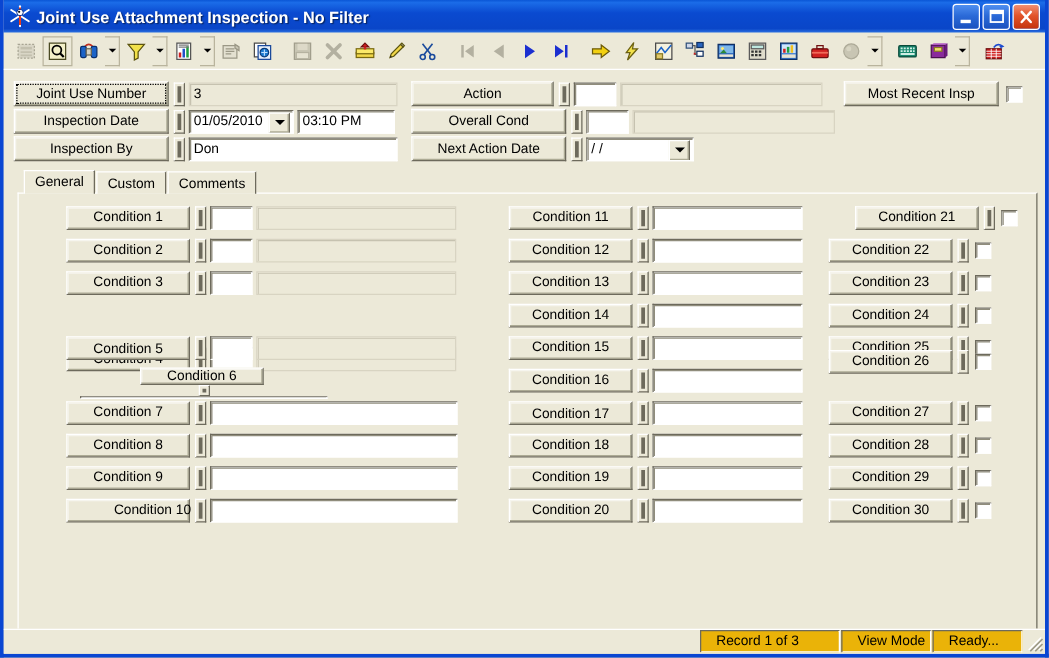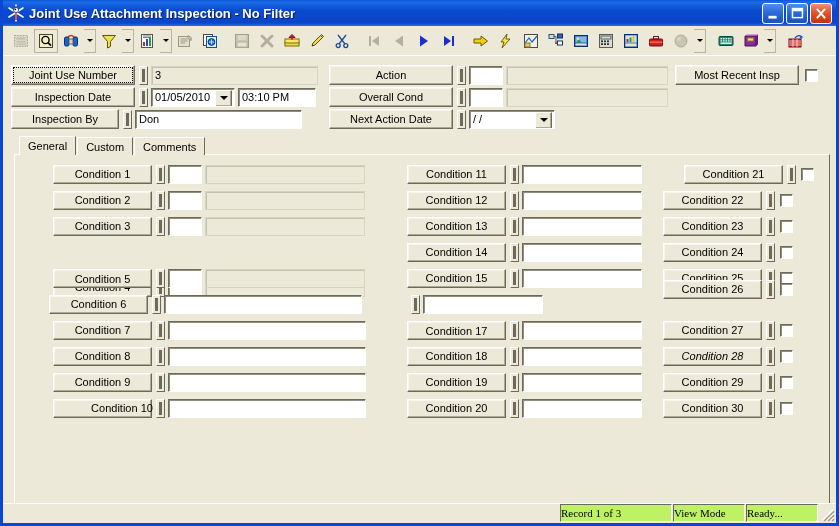--- a/index.html
+++ b/index.html
@@ -193,26 +193,25 @@
     padding:1px 0 1px 0;
     box-sizing:border-box;
     position:relative;
   }
   .statusline{
     position:absolute;left:0;right:0;top:0;height:1px;background:#ffffff;
   }
   .spane{
     box-sizing:border-box;
     border:1px solid #6d6a5c;border-right-color:#ffffff;border-bottom-color:#ffffff;
-    background:#bef264;
+    background:#eab308;
     display:flex;align-items:center;
-    padding-left:0;font-size:11px;color:#000;
+    padding-left:12px;font-size:11px;color:#000;
     margin-right:1px;
     white-space:nowrap;
-    font-family:Liberation Serif, serif;
   }
   .grip{
     width:16px;height:18px;position:relative;margin-right:1px;
   }
 </style>
 </head>
 <body>
 
 <div class="window">
 
@@ -531,27 +530,27 @@
         <div class="fld combo" style="width:84px">
           <span>01/05/2010</span>
           <span class="arrow">
               <i></i>
             </span>
         </div>
         <div class="fld" style="width:78px">03:10 PM</div>
       </div>
 
       <div class="row" style="left:0;top:46px;">
-        <div class="lblbtn" style="width:108px">Inspection By</div>
+        <div class="lblbtn" style="width:124px">Inspection By</div>
         <div class="ind"></div>
         <div class="fld" style="width:167px">Don</div>
       </div>
 
       <div class="row" style="left:318px;top:2px;">
-        <div class="lblbtn" style="width:124px">Action</div>
+        <div class="lblbtn" style="width:114px">Action</div>
         <div class="ind"></div>
         <div class="fld" style="width:34px"></div>
         <div class="fld disabled" style="width:162px"></div>
       </div>
 
       <div class="row" style="left:318px;top:24px;">
         <div class="lblbtn" style="width:124px">Overall Cond</div>
         <div class="ind"></div>
         <div class="fld" style="width:34px"></div>
         <div class="fld disabled" style="width:162px"></div>
@@ -605,21 +604,21 @@
             <div class="ind"></div>
             <div class="fld" style="width: 34px;"></div>
             <div class="fld disabled" style="width: 160px;"></div>
           </div>
           <div class="crow" style="left: 38px; top: 113px; align-items: flex-end;">
             <div class="cbtn" style="width: 99px;">Condition 5</div>
             <div class="ind"></div>
             <div class="fld" style="width: 34px;"></div>
             <div class="fld disabled" style="width: 160px;"></div>
           </div>
-          <div class="crow" style="left: 34px; top: 139px;">
+          <div class="crow" style="left: 46px; top: 139px; flex-direction: column;">
             <div class="cbtn" style="width: 99px;">Condition 6</div>
             <div class="ind"></div>
             <div class="fld" style="width: 198px;"></div>
           </div>
           <div class="crow" style="left: 38px; top: 165px;">
             <div class="cbtn" style="width: 99px;">Condition 7</div>
             <div class="ind"></div>
             <div class="fld" style="width: 198px;"></div>
           </div>
           <div class="crow" style="left: 38px; top: 191px;">
@@ -656,20 +655,21 @@
             <div class="cbtn" style="width: 99px;">Condition 14</div>
             <div class="ind"></div>
             <div class="fld" style="width: 120px;"></div>
           </div>
           <div class="crow" style="left: 392px; top: 113px;">
             <div class="cbtn" style="width: 99px;">Condition 15</div>
             <div class="ind"></div>
             <div class="fld" style="width: 120px;"></div>
           </div>
           <div class="crow" style="left: 392px; top: 139px;">
+            <div class="cbtn" style="width: 99px;">Condition 16</div>
             <div class="ind"></div>
             <div class="fld" style="width: 120px;"></div>
           </div>
           <div class="crow" style="left: 392px; top: 165px; align-items: flex-end;">
             <div class="cbtn" style="width: 99px;">Condition 17</div>
             <div class="ind"></div>
             <div class="fld" style="width: 120px;"></div>
           </div>
           <div class="crow" style="left: 392px; top: 191px;">
             <div class="cbtn" style="width: 99px;">Condition 18</div>
@@ -715,21 +715,21 @@
             <div class="cbtn" style="width: 99px;">Condition 26</div>
             <div class="ind"></div>
             <div class="chk" style="margin-left: 5px;"></div>
           </div>
           <div class="crow" style="left: 648px; top: 165px;">
             <div class="cbtn" style="width: 99px;">Condition 27</div>
             <div class="ind"></div>
             <div class="chk" style="margin-left: 5px;"></div>
           </div>
           <div class="crow" style="left: 648px; top: 191px;">
-            <div class="cbtn" style="width: 99px; font-style: italic;">Condition 28</div>
+            <div class="cbtn" style="width: 99px;">Condition 28</div>
             <div class="ind"></div>
             <div class="chk" style="margin-left: 5px;"></div>
           </div>
           <div class="crow" style="left: 648px; top: 217px;">
             <div class="cbtn" style="width: 99px;">Condition 29</div>
             <div class="ind"></div>
             <div class="chk" style="margin-left: 5px;"></div>
           </div>
           <div class="crow" style="left: 648px; top: 243px;">
             <div class="cbtn" style="width: 99px;">Condition 30</div>

